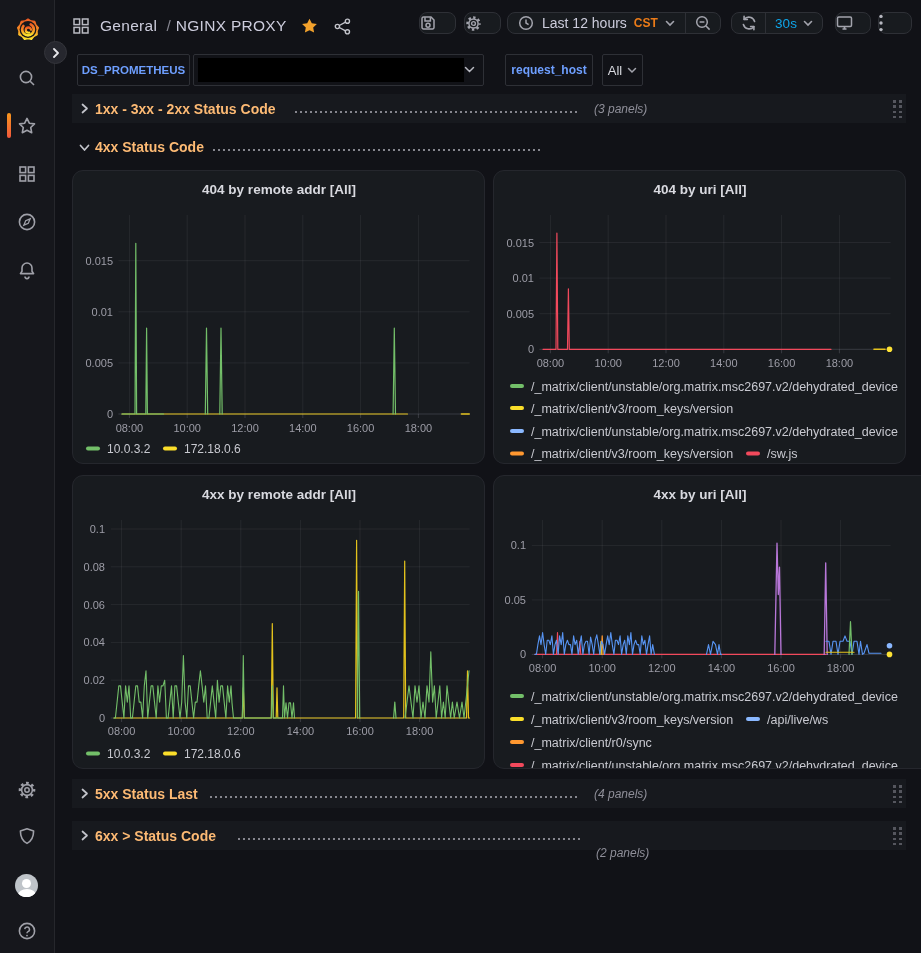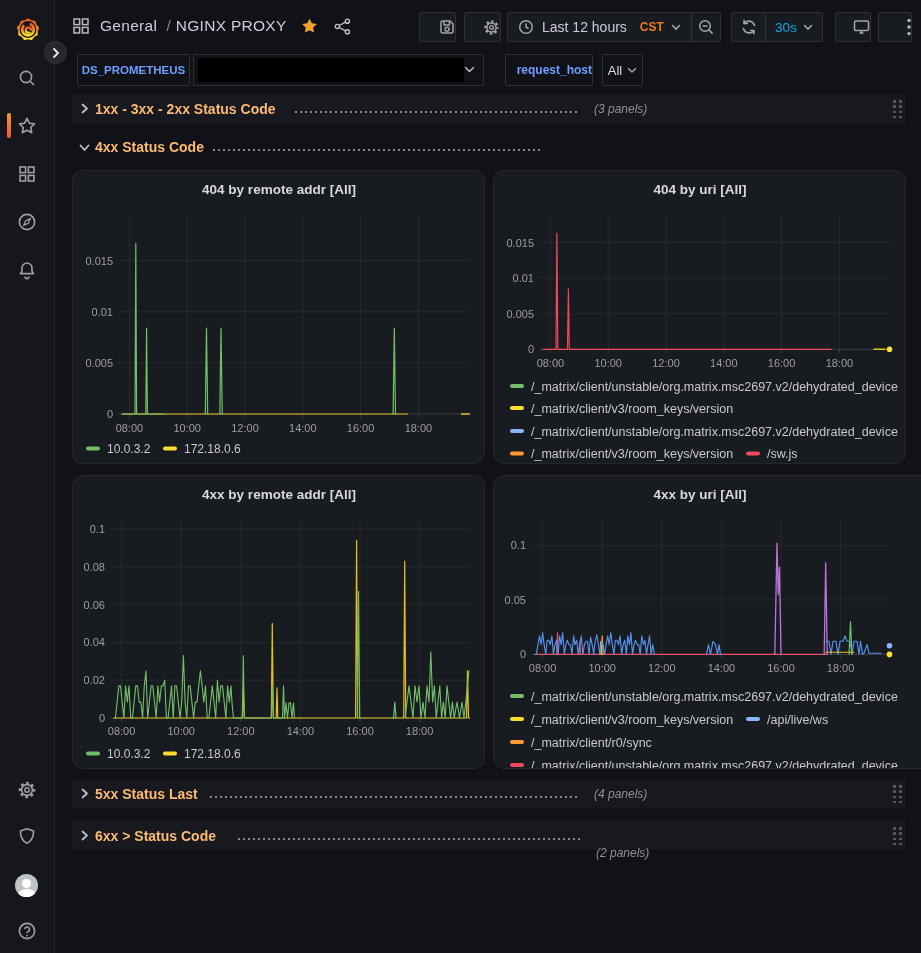--- a/index.html
+++ b/index.html
@@ -1,17 +1,17 @@
 <!DOCTYPE html>
 <html><head><meta charset="utf-8"><style>
 *{margin:0;padding:0;box-sizing:border-box}
 html,body{width:921px;height:953px;background:#111217;font-family:"Liberation Sans",sans-serif;overflow:hidden;position:relative}
 .abs{position:absolute}
 .panel{position:absolute;background:#181b1f;border:1px solid #25272d;border-radius:11px;overflow:hidden}
-.btn{position:absolute;height:30px;top:12px;border:1px solid #2e3036;border-radius:2px;background:#181b1f;display:flex;align-items:center;justify-content:flex-end}
+.btn{position:absolute;height:22px;top:12px;border:1px solid #2e3036;border-radius:8px;background:#181b1f;display:flex;align-items:center;justify-content:space-between}
 .vbox{position:absolute;height:32px;top:54px;border:1px solid #2e3036;border-radius:2px;background:#111217;display:flex;align-items:center}
 .rowhead{position:absolute;height:29px;display:flex;align-items:center}
 .rowbg{background:#17191e}
 .rowtitle{font-size:14px;font-weight:bold;color:#fdba74}
 .dots{position:absolute;height:2px;background:repeating-linear-gradient(90deg,#86868e 0 1.8px,transparent 1.8px 5px)}
 .pcount{position:absolute;font-size:12px;font-style:italic;color:#8f8f99}
 </style></head><body>
 <div class="abs" style="left:0;top:0;width:55px;height:953px;background:#16171c;border-right:1px solid #26272c"></div>
 <svg class="abs" style="left:16px;top:16px" width="24" height="27" viewBox="0 0 24 27">
 <defs>
@@ -101,21 +101,21 @@
       <circle cx="8.5" cy="8.5" r="1.9" stroke-width="1.4"></circle>
     </svg>
   </div>
 <div class="btn" style="left:507px;width:214px;padding:0">
 <div style="display:flex;align-items:center;height:100%;padding:0 10px;border-right:1px solid #2e3036">
 <svg width="16" height="16" viewBox="0 0 16 16" fill="none" stroke="#a3a4ad" stroke-width="1.5">
         <circle cx="8" cy="8" r="6.3"></circle>
         <path d="M8 4.5 V8 l2.6 1.6"></path>
       </svg>
 <span style="font-size:14px;color:#ccccdc;margin-left:8px;white-space:nowrap">Last 12 hours</span>
-<span style="font-size:12px;font-weight:bold;color:#eb7b18;margin-left:13px">CST</span>
+<span style="font-size:12px;font-weight:bold;color:#eb7b18;margin-left:7px">CST</span>
 <svg width="10" height="7" viewBox="0 0 10 7" style="margin-left:7px">
         <path d="M1.5 1.5 L5 5 L8.5 1.5" stroke="#a3a4ad" stroke-width="1.6" fill="none" stroke-linecap="round"></path>
       </svg>
 </div>
 <div style="display:flex;align-items:center;justify-content:center;width:36px;height:100%">
 <svg width="16" height="16" viewBox="0 0 16 16" fill="none" stroke="#a3a4ad" stroke-width="1.5">
         <circle cx="7" cy="7" r="5.3"></circle>
         <path d="M11 11 L14.6 14.6 M4.6 7 h4.8"></path>
       </svg>
 </div>
@@ -151,21 +151,21 @@
   </div>
 <div class="vbox" style="left:77px;width:113px;justify-content:center">
     <span style="font-size:11.5px;font-weight:bold;color:#6e9fff;white-space:nowrap">DS_PROMETHEUS</span>
   </div>
 <div class="vbox" style="left:193px;width:291px;padding:0">
 <div style="position:absolute;left:4px;top:3px;width:460px;height:24px;background:#000;max-width:266px;min-width:266px"></div>
 <svg width="11" height="8" viewBox="0 0 11 8" style="position:absolute;right:8px">
       <path d="M1.5 1.5 L5.5 5.5 L9.5 1.5" stroke="#b9bac2" stroke-width="1.5" fill="none" stroke-linecap="round"></path>
     </svg>
   </div>
-<div class="vbox" style="left:505px;width:88px;justify-content:flex-end">
+<div class="vbox" style="left:505px;width:88px;justify-content:center">
     <span style="font-size:12px;font-weight:bold;color:#6e9fff;white-space:nowrap">request_host</span>
   </div>
 <div class="vbox" style="left:602px;width:41px;justify-content:center">
     <span style="font-size:13px;color:#d8d9df">All</span>
 <svg width="10" height="7" viewBox="0 0 10 7" style="margin-left:5px">
       <path d="M1.5 1.5 L5 5 L8.5 1.5" stroke="#a3a4ad" stroke-width="1.5" fill="none" stroke-linecap="round"></path>
     </svg>
   </div>
 <div class="rowhead rowbg" style="left:72px;top:94px;width:834px"></div>
 <svg class="abs" style="left:79px;top:103px" width="11" height="11" viewBox="0 0 11 11">

